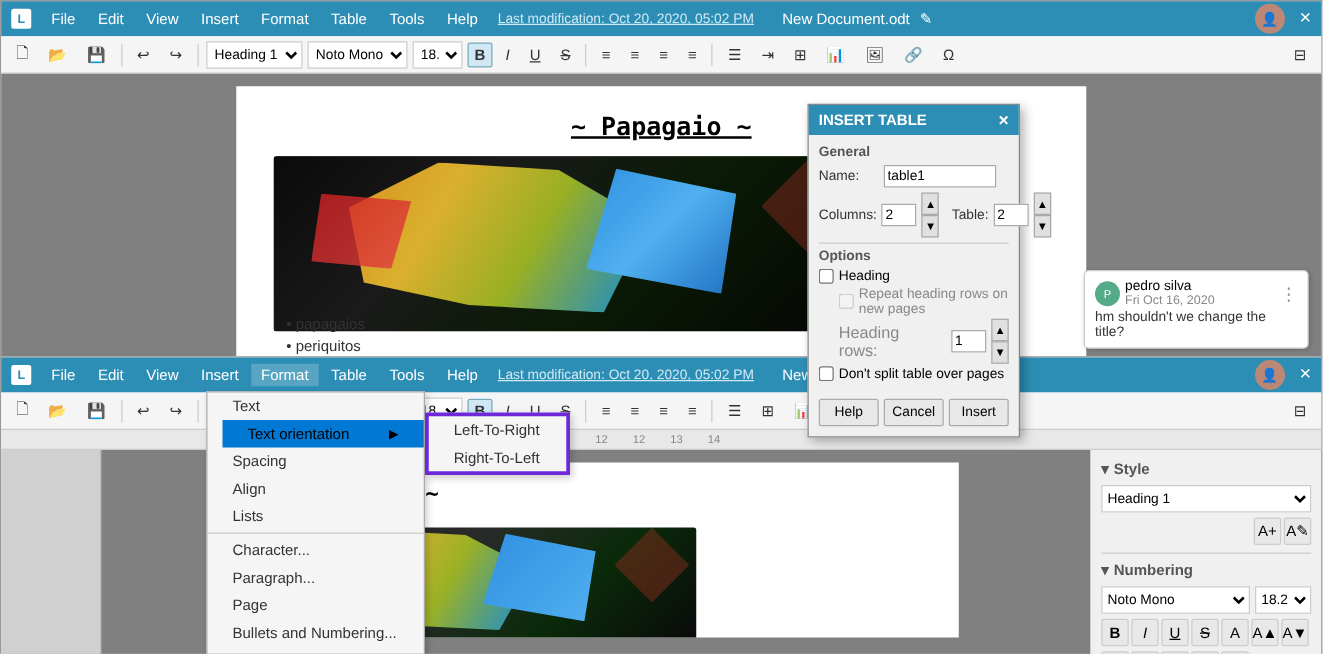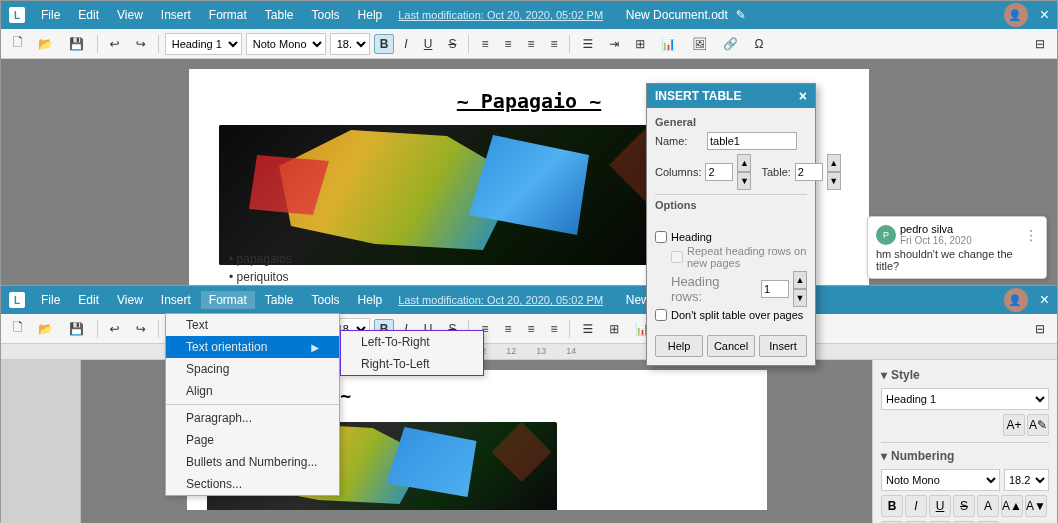--- a/index.html
+++ b/index.html
@@ -197,21 +197,21 @@
     }
     .dialog-spinner-btn {
       width: 14px; height: 18px;
       background: #e0e0e0;
       border: 1px solid #aaa;
       font-size: 9px;
       cursor: pointer;
       display: flex; align-items: center; justify-content: center;
     }
     .dialog-divider { height: 1px; background: #ccc; margin: 4px 0; }
-    .dialog-options-label { font-size: 11px; font-weight: bold; color: #555; margin-bottom: 20px; }
+    .dialog-options-label { font-size: 11px; font-weight: bold; color: #555; margin-bottom: 4px; }
     .dialog-checkbox-row { display: flex; align-items: center; gap: 4px; font-size: 11px; margin-bottom: 2px; }
     .dialog-checkbox { width: 12px; height: 12px; }
     .dialog-sub-row { display: flex; align-items: center; gap: 4px; font-size: 11px; padding-left: 16px; margin-bottom: 2px; color: #888; }
     .dialog-sub-row input { width: 12px; height: 12px; }
     .heading-rows-row { display: flex; align-items: center; gap: 4px; font-size: 11px; padding-left: 16px; margin-bottom: 2px; }
     .dialog-footer {
       display: flex;
       justify-content: space-between;
       padding: 4px 8px 8px;
       gap: 4px;
@@ -332,32 +332,32 @@
     }
     .menu-item {
       padding: 4px 20px;
       cursor: pointer;
       color: #333;
       display: flex;
       justify-content: space-between;
       align-items: center;
     }
     .menu-item:hover, .menu-item.highlighted { background: #0078d4; color: white; }
-    .menu-item.highlighted { background: #0078d4; color: #e5e5e5; }
+    .menu-item.highlighted { background: #0078d4; color: #000000; margin-left: 12px; }
     .menu-sep { height: 1px; background: #ccc; margin: 2px 0; }
     .menu-arrow { font-size: 10px; }
 
     
     .text-orient-submenu {
       position: absolute;
       top: 330px;
       left: 340px;
-      width: 144px;
+      width: 116px;
       background: #f5f5f5;
-      border: 1px solid #6d28d9;
+      border: 3px solid #6d28d9;
       box-shadow: 2px 2px 6px rgba(0,0,0,0.2);
       z-index: 201;
       font-size: 12px;
     }
 
     
     .right-panel {
       width: 185px;
       background: #f0f0f0;
       border-left: 1px solid #ccc;
@@ -717,21 +717,27 @@
   <div class="menu-item highlighted">
     <span>Text orientation</span>
     <span class="menu-arrow">▶</span>
   </div>
   <div class="menu-item">
     <span>Spacing</span>
   </div>
   <div class="menu-item">
     <span>Align</span>
   </div>
+  <div class="menu-item">
+    <span>Lists</span>
+  </div>
   <div class="menu-sep"></div>
+  <div class="menu-item">
+    <span>Character...</span>
+  </div>
   <div class="menu-item">
     <span>Paragraph...</span>
   </div>
   <div class="menu-item">
     <span>Page</span>
   </div>
   <div class="menu-item">
     <span>Bullets and Numbering...</span>
   </div>
   <div class="menu-item">

